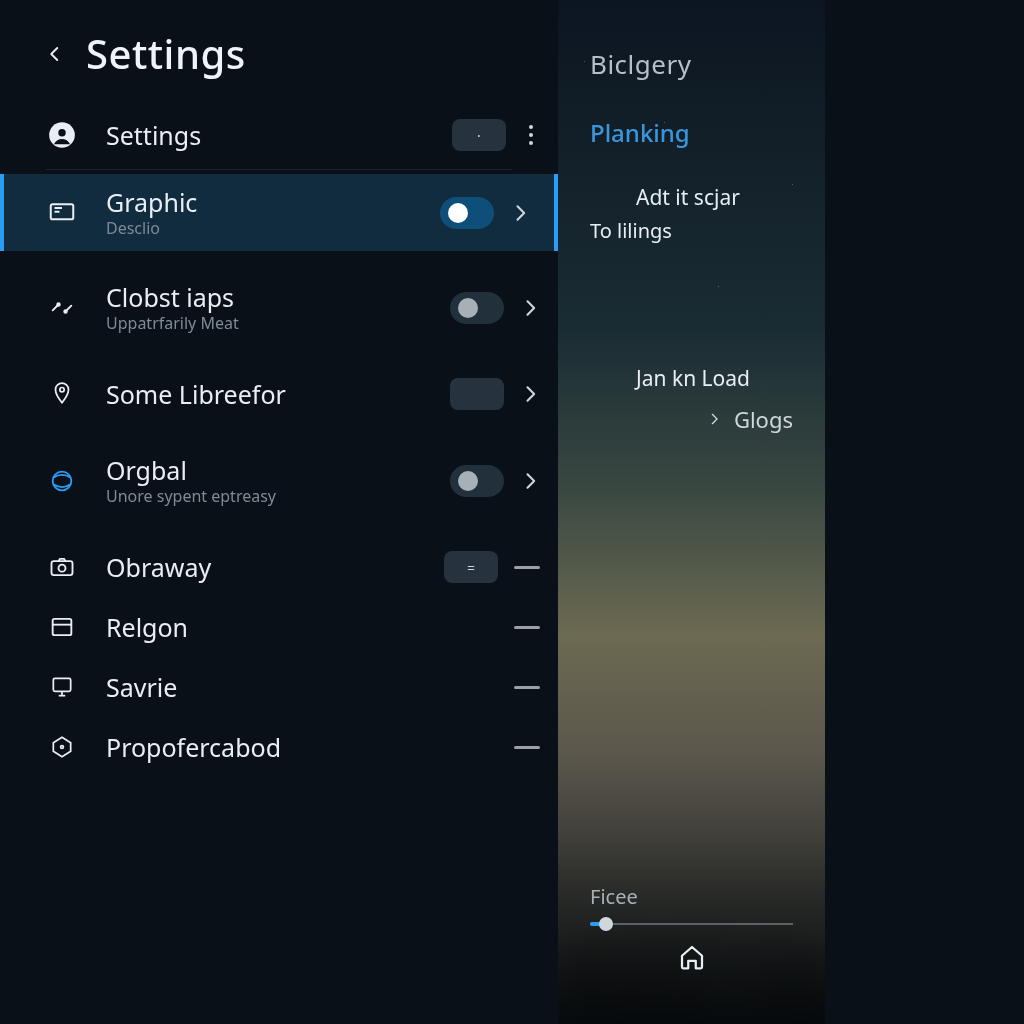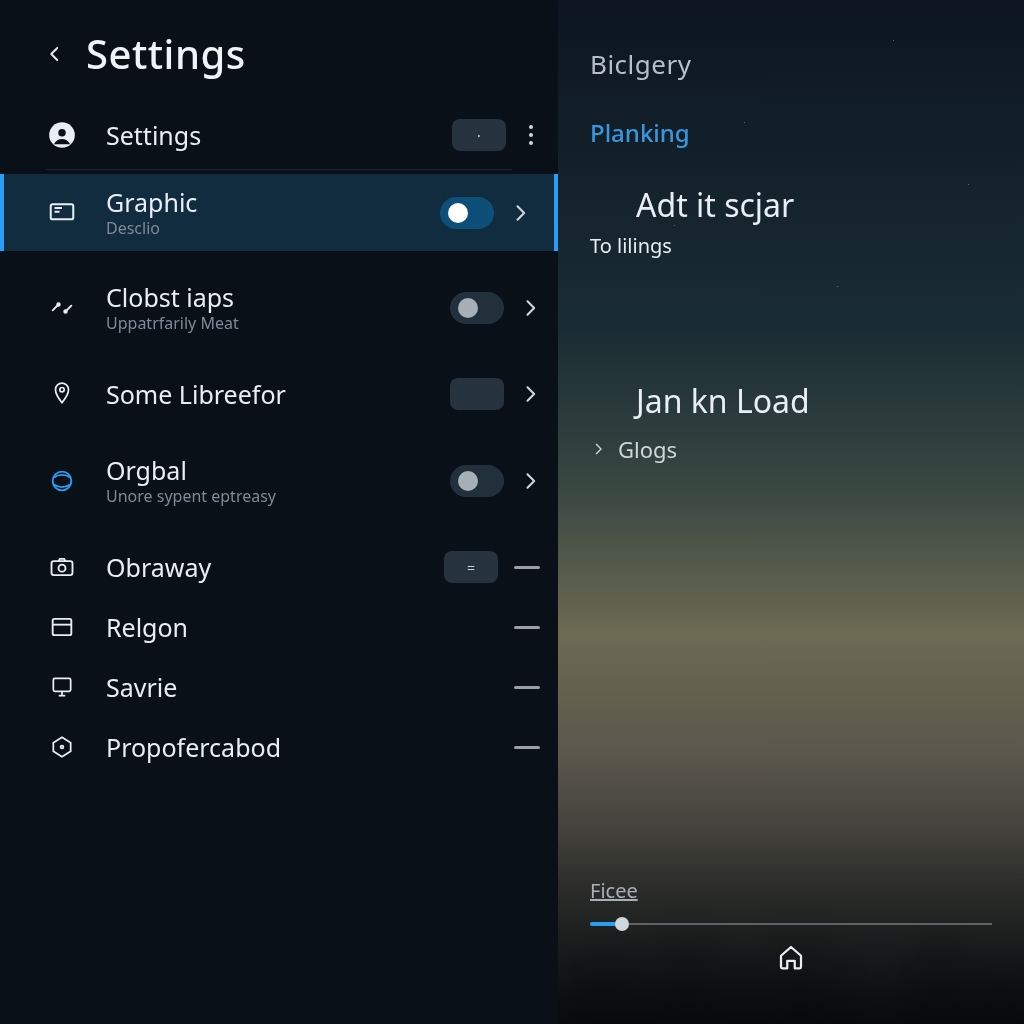--- a/index.html
+++ b/index.html
@@ -1,16 +1,16 @@
 <!DOCTYPE html>
 <html><head>
 <meta charset="utf-8">
 <style>
   html,body{margin:0;padding:0;width:1024px;height:1024px;background:#0a1018;font-family:system-ui,-apple-system,Segoe UI,Roboto,Helvetica,Arial,sans-serif;color:#e8eef4;overflow:hidden;}
-  .app{display:flex;width:1024px;height:1024px;}
+  .app{display:flex;width:825px;height:1024px;}
   
   .left{width:558px;height:100%;background:#0a1018;box-sizing:border-box;padding:20px 0 0 0;position:relative;}
   .hdr{display:flex;align-items:center;gap:22px;padding:6px 0 24px 46px;}
   .hdr .title{font-size:40px;font-weight:500;letter-spacing:.5px;color:#eef4fa;}
   .row{display:flex;align-items:center;padding:14px 18px 14px 46px;gap:28px;position:relative;}
   .row .ic{width:32px;height:32px;display:flex;align-items:center;justify-content:center;flex:0 0 32px;}
   .row .txt{flex:1 1 auto;display:flex;flex-direction:column;gap:2px;}
   .row .lbl{font-size:25px;color:#e8eef4;line-height:1.15;}
   .row .sub{font-size:16px;color:#7e8a95;line-height:1.15;}
   .row .ctrl{display:flex;align-items:center;gap:16px;}
@@ -47,26 +47,26 @@
   .right .trees{position:absolute;left:0;right:0;bottom:0;height:260px;pointer-events:none;opacity:.55;background-image:
     linear-gradient(0deg, rgba(0,0,0,.55), rgba(0,0,0,0) 70%),
     radial-gradient(80px 90px at 10% 86%, rgba(0,0,0,.55), transparent 70%),
     radial-gradient(110px 130px at 28% 90%, rgba(0,0,0,.6), transparent 70%),
     radial-gradient(120px 140px at 52% 92%, rgba(0,0,0,.55), transparent 70%),
     radial-gradient(90px 110px at 82% 88%, rgba(0,0,0,.6), transparent 70%),
     radial-gradient(70px 90px at 96% 90%, rgba(0,0,0,.55), transparent 70%);}
   .rhdr{font-size:26px;color:#b6bec6;letter-spacing:.5px;}
   .rlink{margin-top:34px;font-size:24px;color:#3b97dd;font-weight:500;}
   .rblock{margin-top:34px;}
-  .rline1{font-size:32px;color:#e8eef4;margin-left:46px;}
+  .rline1{font-size:21px;color:#e8eef4;margin-left:46px;}
   .rline2{font-size:20px;color:#e8eef4;margin-top:6px;}
   .rblock.mt-big{margin-top:120px;}
-  .rsmall{display:flex;align-items:center;gap:10px;margin-top:12px;font-size:22px;color:#cfd6dc;}
+  .rsmall{display:flex;align-items:center;gap:10px;margin-top:12px;font-size:22px;color:#cfd6dc;justify-content:flex-end;}
   .footer{position:absolute;left:32px;right:32px;bottom:90px;}
-  .flabel{font-size:20px;color:#a7afb7;margin-bottom:10px;text-decoration:underline;}
+  .flabel{font-size:20px;color:#a7afb7;margin-bottom:4px;}
   .slider{position:relative;height:20px;}
   .track{position:absolute;left:0;right:0;top:9px;height:2px;background:#8f979e;opacity:.55;}
   .fill{position:absolute;left:0;width:8%;top:8px;height:4px;background:#2a9df4;border-radius:2px;}
   .thumb{position:absolute;left:8%;top:3px;width:14px;height:14px;border-radius:50%;background:#cfd6dc;transform:translateX(-50%);}
   .centericon{position:absolute;left:50%;bottom:52px;transform:translateX(-50%);}
   .arrowic{display:inline-flex;width:18px;height:18px;align-items:center;justify-content:center;}
   svg{display:block;}
 </style>
 </head>
 <body>

